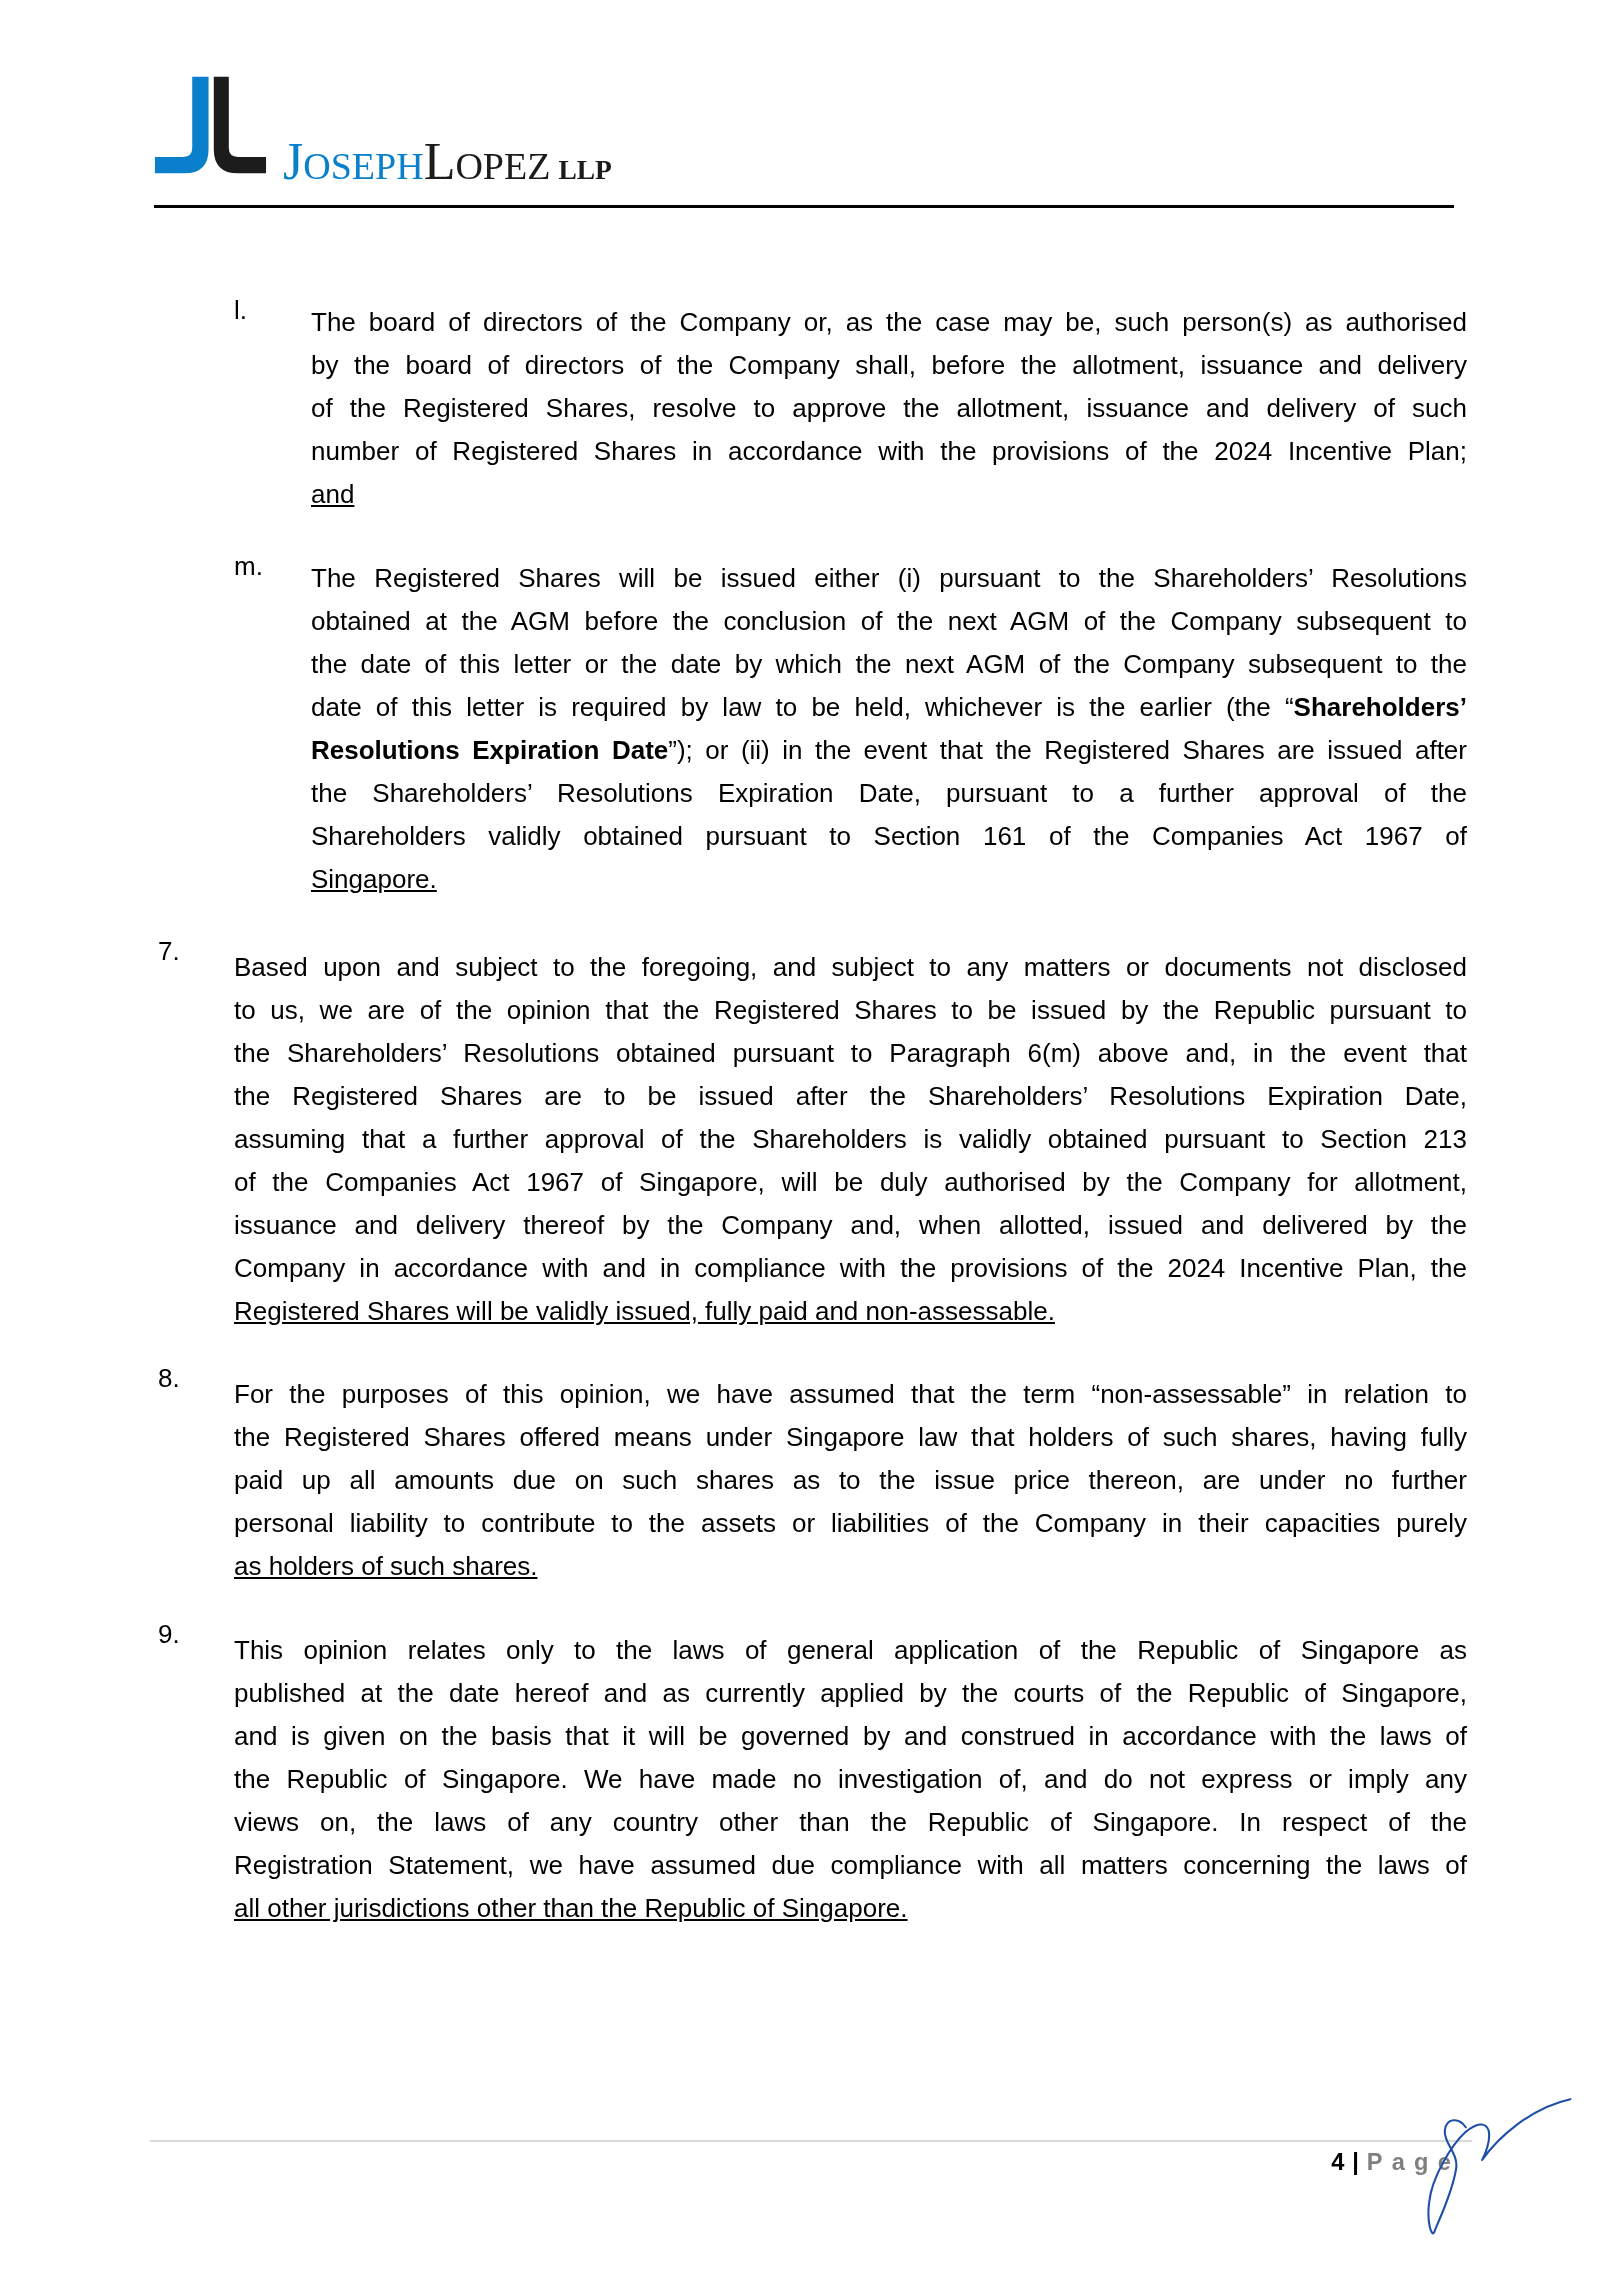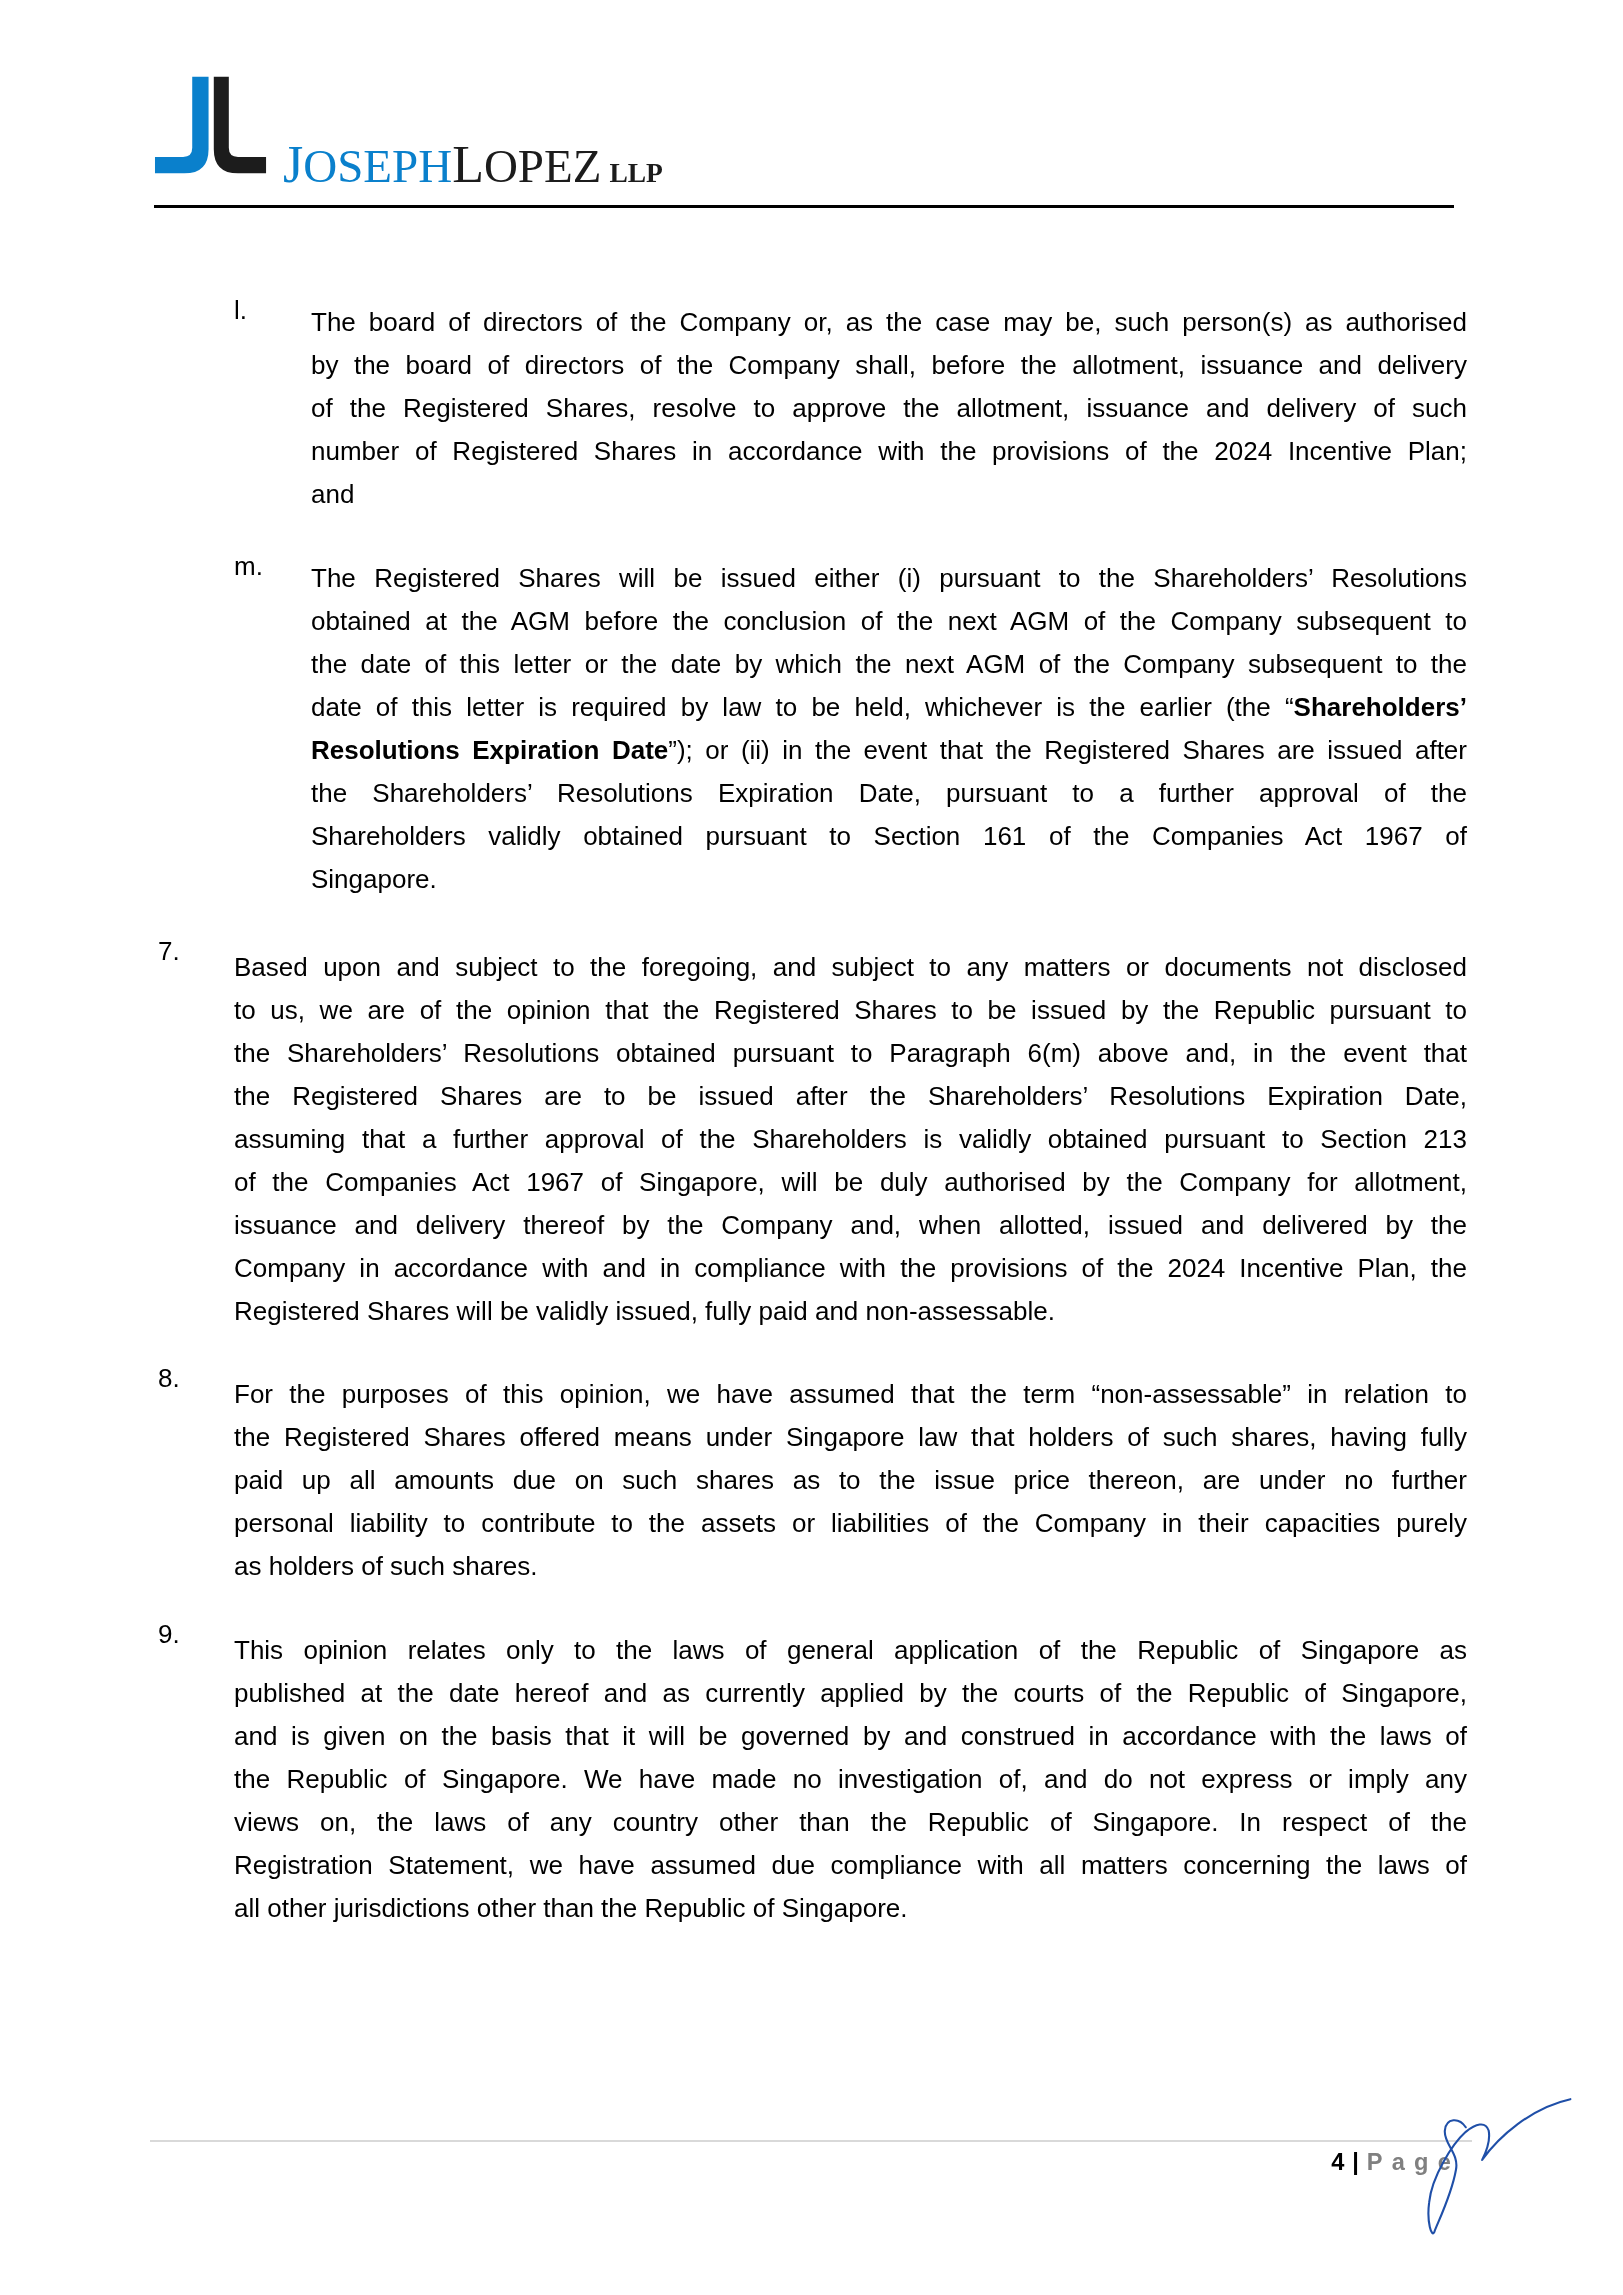--- a/index.html
+++ b/index.html
@@ -4,36 +4,36 @@
 <style>
   html, body { margin: 0; padding: 0; background: #ffffff; }
   body { width: 1623px; height: 2295px; position: relative; overflow: hidden; }
   #page { position: absolute; left: 0; top: 0; width: 1623px; height: 2295px; background: #fff; }
 
   
   .logo { position: absolute; left: 154px; top: 76px; width: 115px; height: 98px; }
   .wordmark { position: absolute; left: 283px; top: 92px; height: 59px; white-space: nowrap;
     font-family: "Liberation Serif", "DejaVu Serif", serif; color: #1c1c1c; }
   .wordmark .big { font-size: 52px; line-height: 52px; }
-  .wordmark .small { font-size: 47px; line-height: 52px; margin-top: 48px; }
+  .wordmark .small { font-size: 38px; line-height: 52px; margin-top: 48px; }
   .wordmark .llp { font-size: 27.5px; line-height: 52px; margin-left: 8px; font-weight: bold; }
   .wordmark .blue { color: #0a80cc; }
   .wordmark span { display: inline-block; vertical-align: baseline; }
   .wordmark .word { letter-spacing: 0; }
 
   .header-rule { position: absolute; left: 154px; top: 205px; width: 1300px; height: 2.6px; background: #000; }
 
   
   .para { position: absolute; font-family: "Liberation Sans", "DejaVu Sans", sans-serif;
     font-size: 26px; color: #000; }
   .para .label { position: absolute; top: 0; }
   .para .body { position: absolute; top: 0; }
   .line { display: block; height: 43px; line-height: 43px; white-space: nowrap;
     text-align: justify; text-align-last: justify; overflow: visible; }
-  .line.last { text-align-last: left; }
+  .line.last { text-align-last: left; text-decoration: underline; }
   .bold { font-weight: bold; }
 
   
   .sub .label { left: 234px; }
   .sub .body { left: 311px; width: 1156px; margin-top: 12px; }
   
   .num .label { left: 158px; }
   .num .body { left: 234px; width: 1233px; margin-top: 16px; }
 
   

